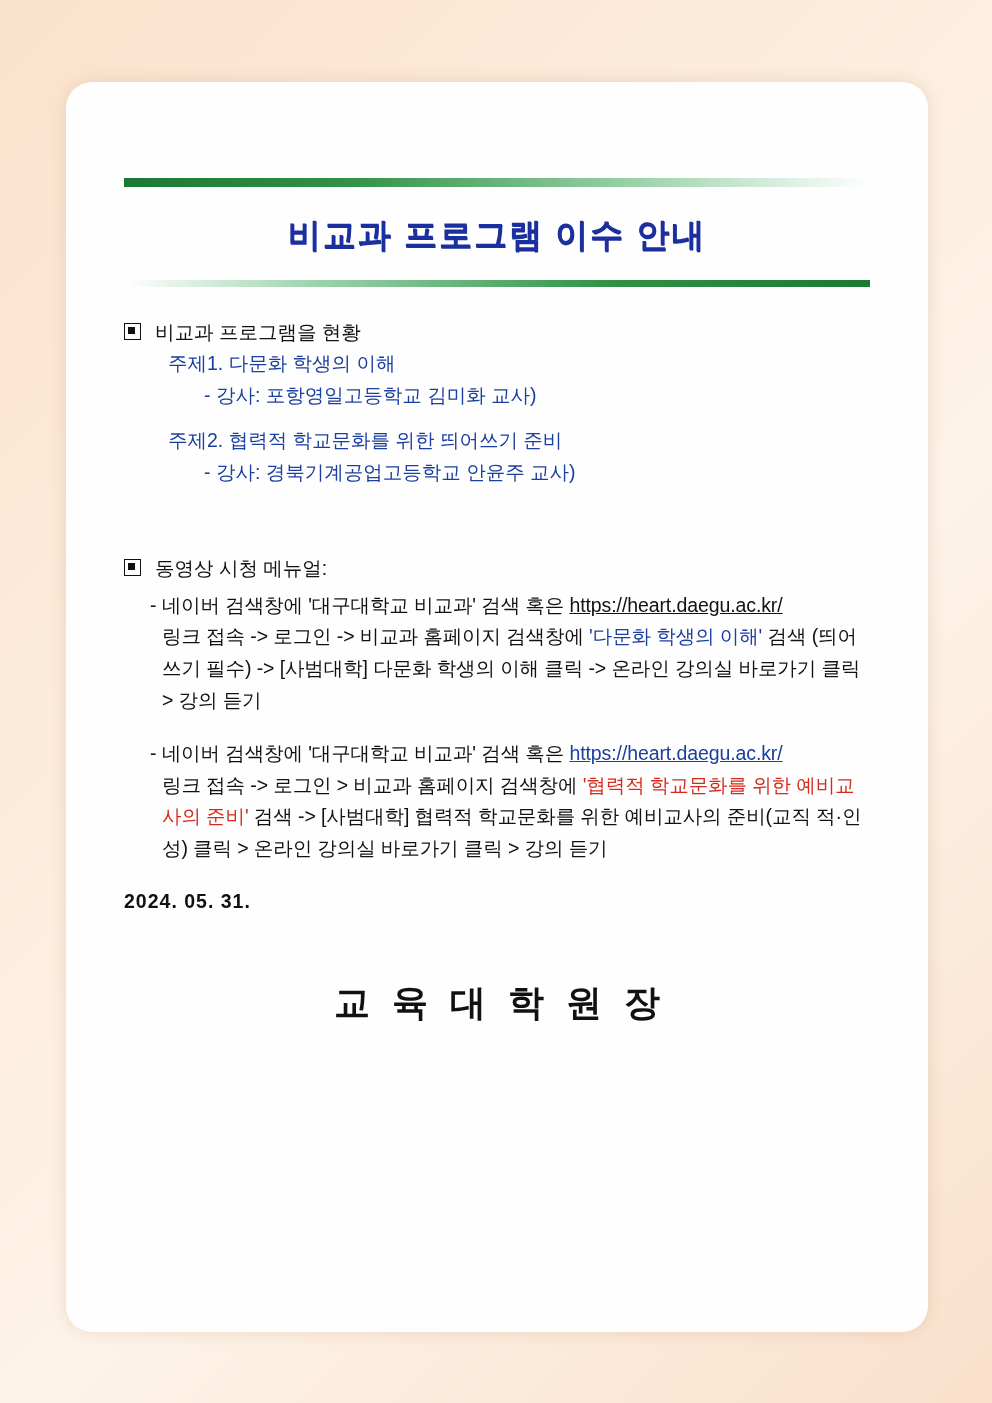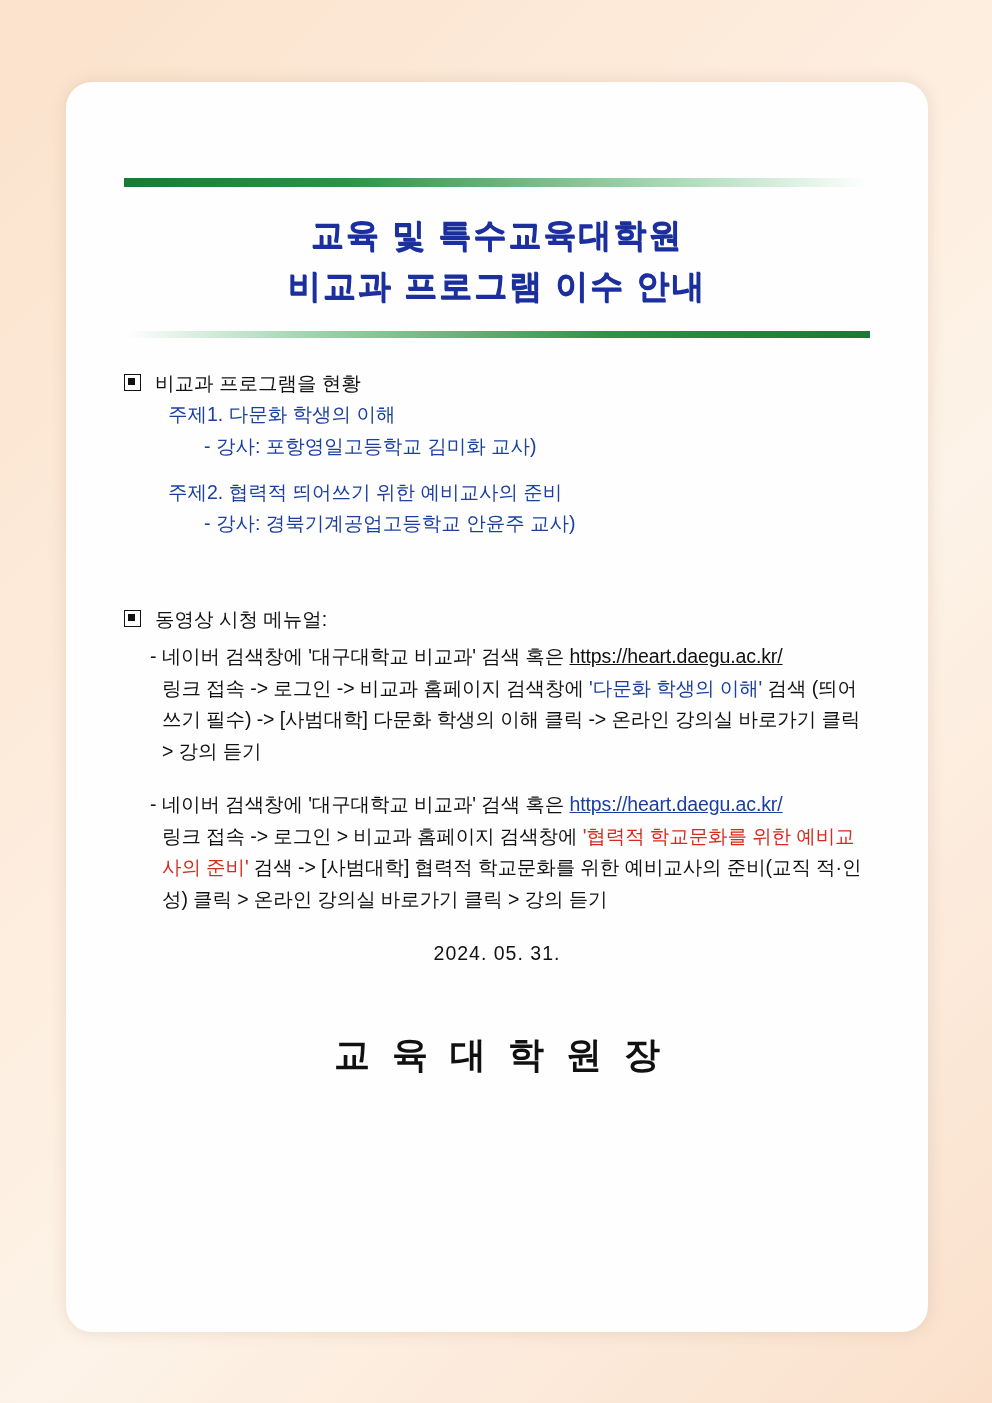--- a/index.html
+++ b/index.html
@@ -113,64 +113,63 @@
     color: #1b3fa0;
     text-decoration: underline;
   }
   .lnk-dark {
     color: #111;
     text-decoration: underline;
   }
   .hl-blue { color: #1b3fa0; }
   .hl-red { color: #d52b1e; }
   .date {
-    text-align: center;
     font-size: 19.5px;
     color: #111;
     margin-top: 26px;
     letter-spacing: 1px;
+    font-weight: bold;
   }
   .signature {
     text-align: center;
     font-size: 36px;
     font-weight: bold;
     color: #111;
     letter-spacing: 22px;
     margin-top: 66px;
     padding-left: 22px;
   }
 </style>
 </head>
 <body>
 
 <div class="page">
   <div class="inner">
 
     <div class="rule-top"></div>
 
     <div class="title-block">
-      <div class="title-line">교육 및 특수교육대학원</div>
       <div class="title-line">비교과 프로그램 이수 안내</div>
     </div>
 
     <div class="rule-bottom"></div>
 
 
     <div class="section">
       <div class="bullet-row">
         <span class="bullet-sq"></span>
         <span>비교과 프로그램을 현황</span>
       </div>
       <div class="sub">
         <span>주제1. 다문화 학생의 이해</span>
         <span class="lect">- 강사: 포항영일고등학교 김미화 교사)</span>
       </div>
       <div class="gap-sm"></div>
       <div class="sub">
-        <span>주제2. 협력적 띄어쓰기 위한 예비교사의 준비</span>
+        <span>주제2. 협력적 학교문화를 위한 띄어쓰기 준비</span>
         <span class="lect">- 강사: 경북기계공업고등학교 안윤주 교사)</span>
       </div>
     </div>
 
     <div class="gap-md"></div>
 
     <div class="section">
       <div class="bullet-row">
         <span class="bullet-sq"></span>
         <span>동영상 시청 메뉴얼:</span>

